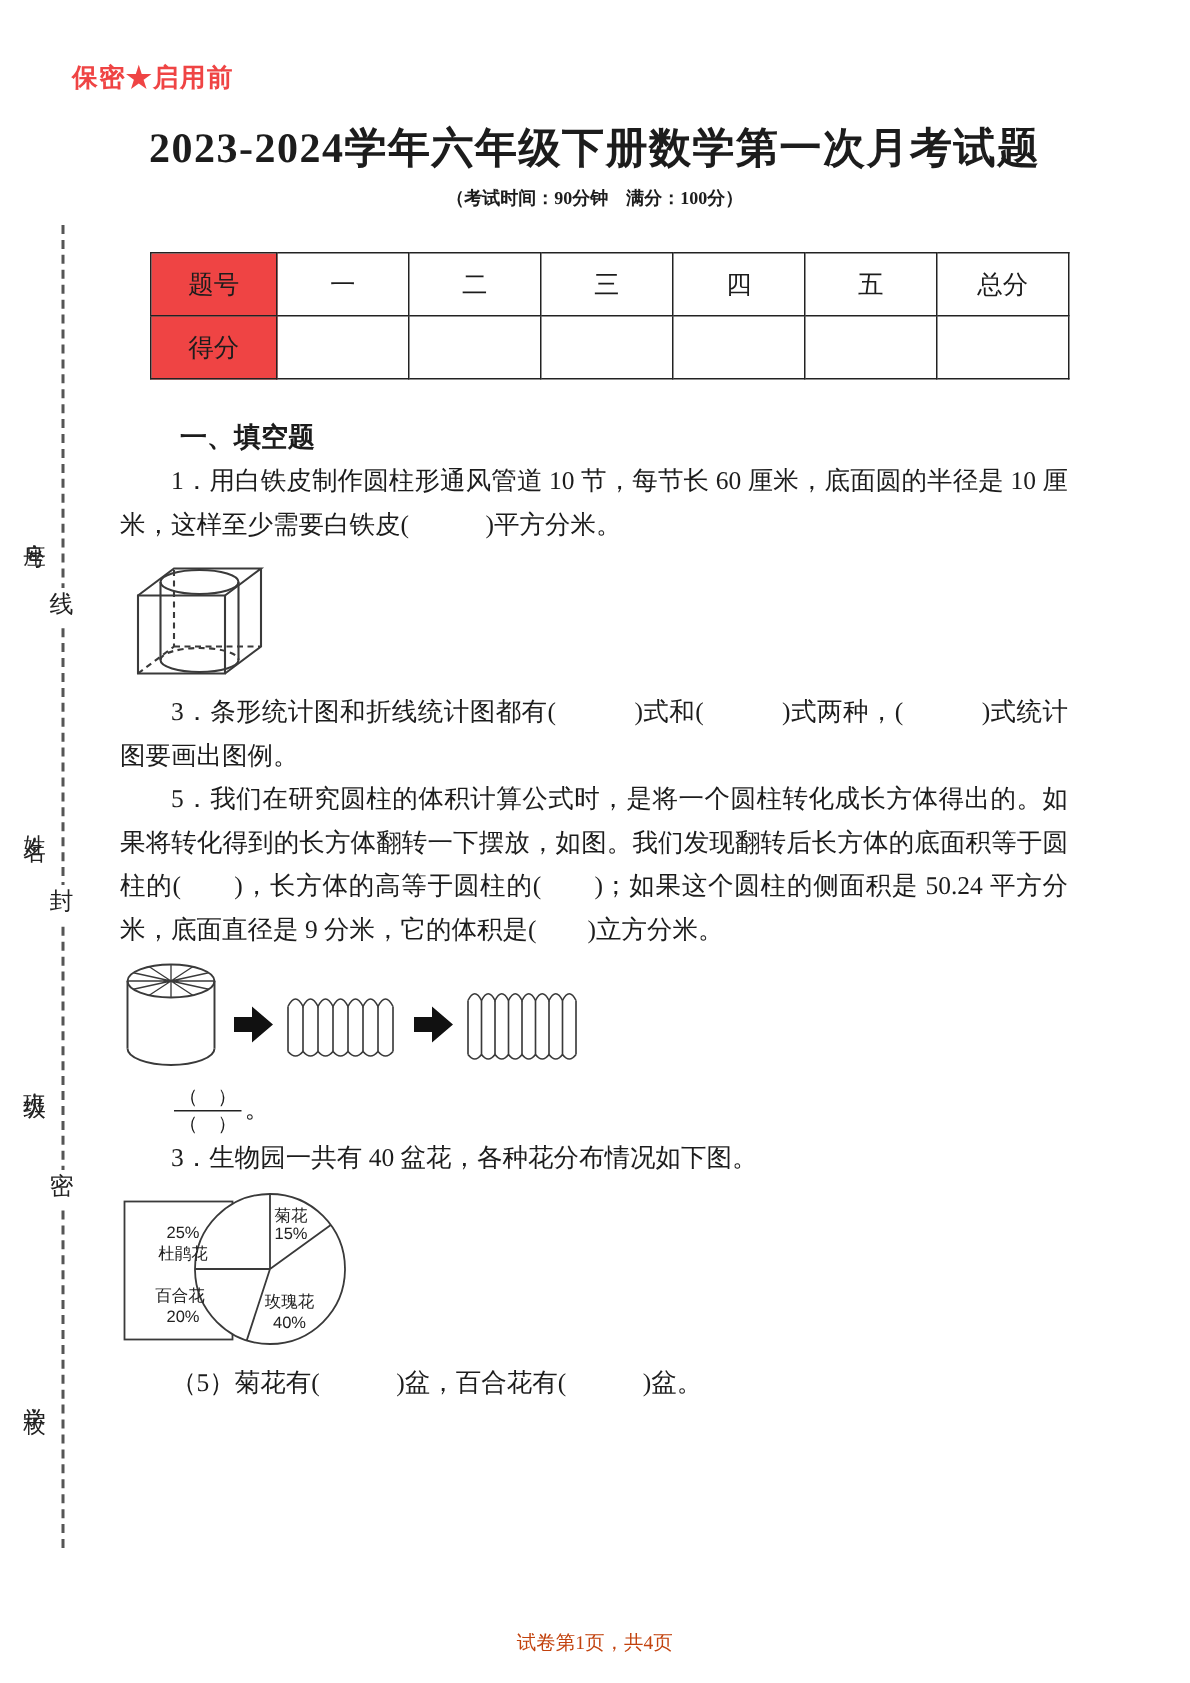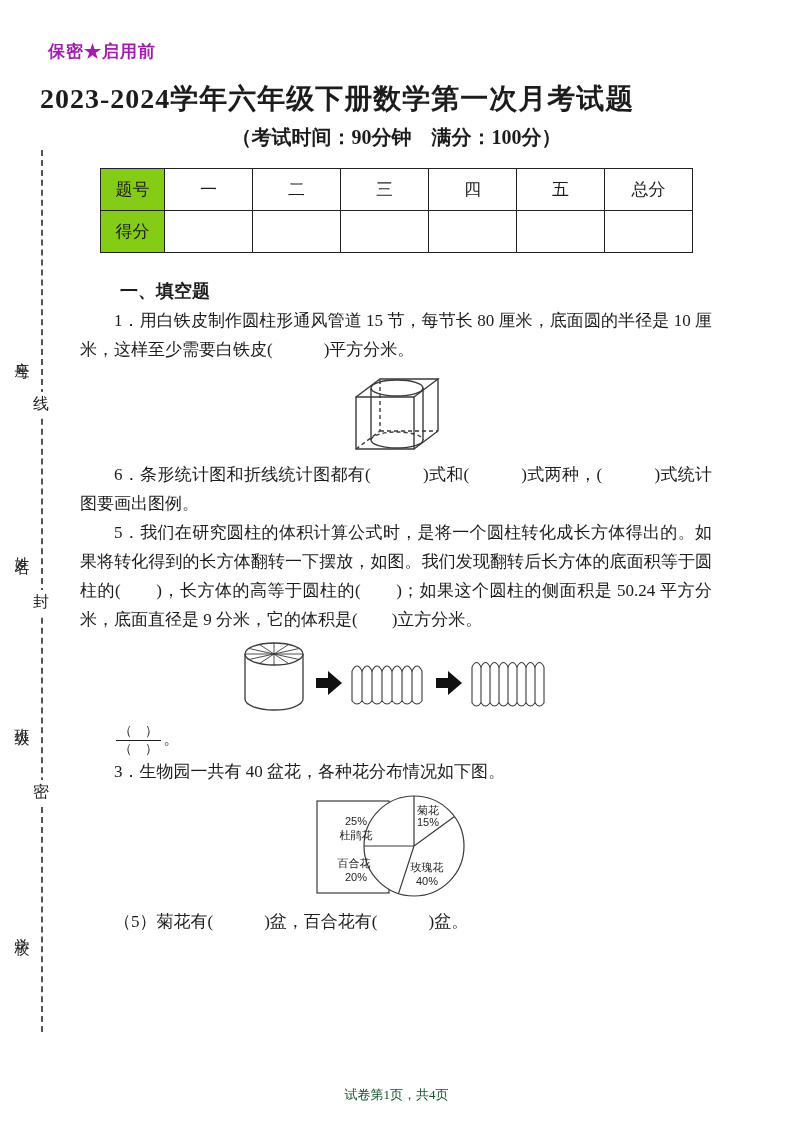--- a/index.html
+++ b/index.html
@@ -4,67 +4,67 @@
 <style>
   * { margin:0; padding:0; box-sizing:border-box; }
   html,body { background:#fff; }
   body {
     width:793px; height:1122px; position:relative;
     font-family:"Liberation Serif","DejaVu Serif",serif;
     color:#1c1c1c; overflow:hidden;
   }
   .secrecy {
     position:absolute; left:48px; top:40px;
-    color:#a21caf; font-weight:bold; font-size:17px; letter-spacing:1px;
+    color:#ef4444; font-weight:bold; font-size:17px; letter-spacing:1px;
   }
   .title {
     position:absolute; top:80px; left:40px; width:713px;
-    text-align:left; font-size:28px; font-weight:bold; letter-spacing:1px;
+    text-align:center; font-size:28px; font-weight:bold; letter-spacing:1px;
   }
   .subtitle {
     position:absolute; top:124px; left:40px; width:713px;
-    text-align:center; font-size:20px; font-weight:bold;
+    text-align:center; font-size:12px; font-weight:bold;
   }
   table.score-table {
     position:absolute; top:168px; left:100px;
     border-collapse:collapse; table-layout:fixed;
   }
   table.score-table td {
     border:1.6px solid #222; width:88px; height:42px;
     text-align:center; font-size:17px;
   }
-  table.score-table td.hd { width:64px; background:#84cc16; }
+  table.score-table td.hd { width:84px; background:#ef4444; }
   .seal-dash {
     position:absolute; left:41px; top:150px; height:882px; width:0;
     border-left:2px dashed #555;
   }
   .seal-label {
     position:absolute; left:12px; writing-mode:vertical-rl; text-orientation:upright;
     font-size:15px; letter-spacing:3px; color:#222;
   }
   .seal-char {
     position:absolute; left:33px; font-size:16px; color:#222;
     background:#fff; padding:4px 0; line-height:1;
   }
   .content {
     position:absolute; top:276px; left:80px; width:632px;
     font-size:17px; line-height:29px; text-align:justify;
   }
   .sec-heading { font-weight:bold; font-size:18px; line-height:30px;margin-left:40px; }
   .para { text-indent:2em; margin:0; }
-  .figure { text-align:center; margin:3px 0; }
+  .figure { margin:3px 0; }
   .frac {
     display:inline-block; vertical-align:middle; text-align:center;
     font-size:13px; line-height:1.15; margin:0 2px; text-indent:0;
   }
   .frac .num { display:block; border-bottom:1.3px solid #222; padding:0 3px 1px; }
   .frac .den { display:block; padding-top:1px; }
   .footer {
     position:absolute; top:1086px; left:40px; width:713px;
-    text-align:center; font-size:13px; color:#14532d;
+    text-align:center; font-size:13px; color:#c2410c;
   }
   svg { vertical-align:middle; }
   svg text { font-family:"Liberation Sans","DejaVu Sans",sans-serif; font-size:11px; fill:#222; }
 </style>
 </head>
 <body>
 
 <div class="page">
 
   <div class="secrecy">保密★启用前</div>
@@ -99,38 +99,38 @@
         <td></td>
         <td></td>
         <td></td>
       </tr>
     </tbody>
   </table>
 
   <div class="content">
     <div class="sec-heading">一、填空题</div>
 
-    <p class="para">1．用白铁皮制作圆柱形通风管道 15 节，每节长 80 厘米，底面圆的半径是 10 厘米，这样至少需要白铁皮(　　　)平方分米。</p>
+    <p class="para">1．用白铁皮制作圆柱形通风管道 10 节，每节长 60 厘米，底面圆的半径是 10 厘米，这样至少需要白铁皮(　　　)平方分米。</p>
 
     <div class="figure">
       <svg width="104" height="90" viewBox="0 0 104 90">
         <g fill="none" stroke="#3a3a3a" stroke-width="1.4">
           <path d="M12,30 L70,30 L70,82 L12,82 Z"></path>
           <path d="M12,30 L36,12 L94,12 L70,30"></path>
           <path d="M94,12 L94,64 L70,82"></path>
           <path stroke-dasharray="4,3" d="M12,82 L36,64 L36,12 M36,64 L94,64"></path>
           <ellipse cx="53" cy="21" rx="26" ry="8"></ellipse>
           <path d="M27,21 L27,73 M79,21 L79,73"></path>
           <path d="M27,73 A26,8 0 0 0 79,73"></path>
           <path stroke-dasharray="4,3" d="M27,73 A26,8 0 0 1 79,73"></path>
         </g>
       </svg>
     </div>
 
-    <p class="para">6．条形统计图和折线统计图都有(　　　)式和(　　　)式两种，(　　　)式统计图要画出图例。</p>
+    <p class="para">3．条形统计图和折线统计图都有(　　　)式和(　　　)式两种，(　　　)式统计图要画出图例。</p>
     <p class="para">5．我们在研究圆柱的体积计算公式时，是将一个圆柱转化成长方体得出的。如果将转化得到的长方体翻转一下摆放，如图。我们发现翻转后长方体的底面积等于圆柱的(　　)，长方体的高等于圆柱的(　　)；如果这个圆柱的侧面积是 50.24 平方分米，底面直径是 9 分米，它的体积是(　　)立方分米。</p>
 
     <div class="figure">
       <svg width="312" height="84" viewBox="0 0 312 84">
         <g fill="none" stroke="#3a3a3a" stroke-width="1.3">
           <ellipse cx="34" cy="17" rx="29" ry="11"></ellipse>
           <path stroke-width="0.9" d="M34,17 L63,17 M34,17 L59.1,22.5 M34,17 L48.5,26.5 M34,17 L34,28 M34,17 L19.5,26.5 M34,17 L8.9,22.5 M34,17 L5,17 M34,17 L8.9,11.5 M34,17 L19.5,7.5 M34,17 L34,6 M34,17 L48.5,7.5 M34,17 L59.1,11.5"></path>
           <path d="M5,17 L5,62 M63,17 L63,62"></path>
           <path d="M5,62 A29,11 0 0 0 63,62"></path>
         </g>

